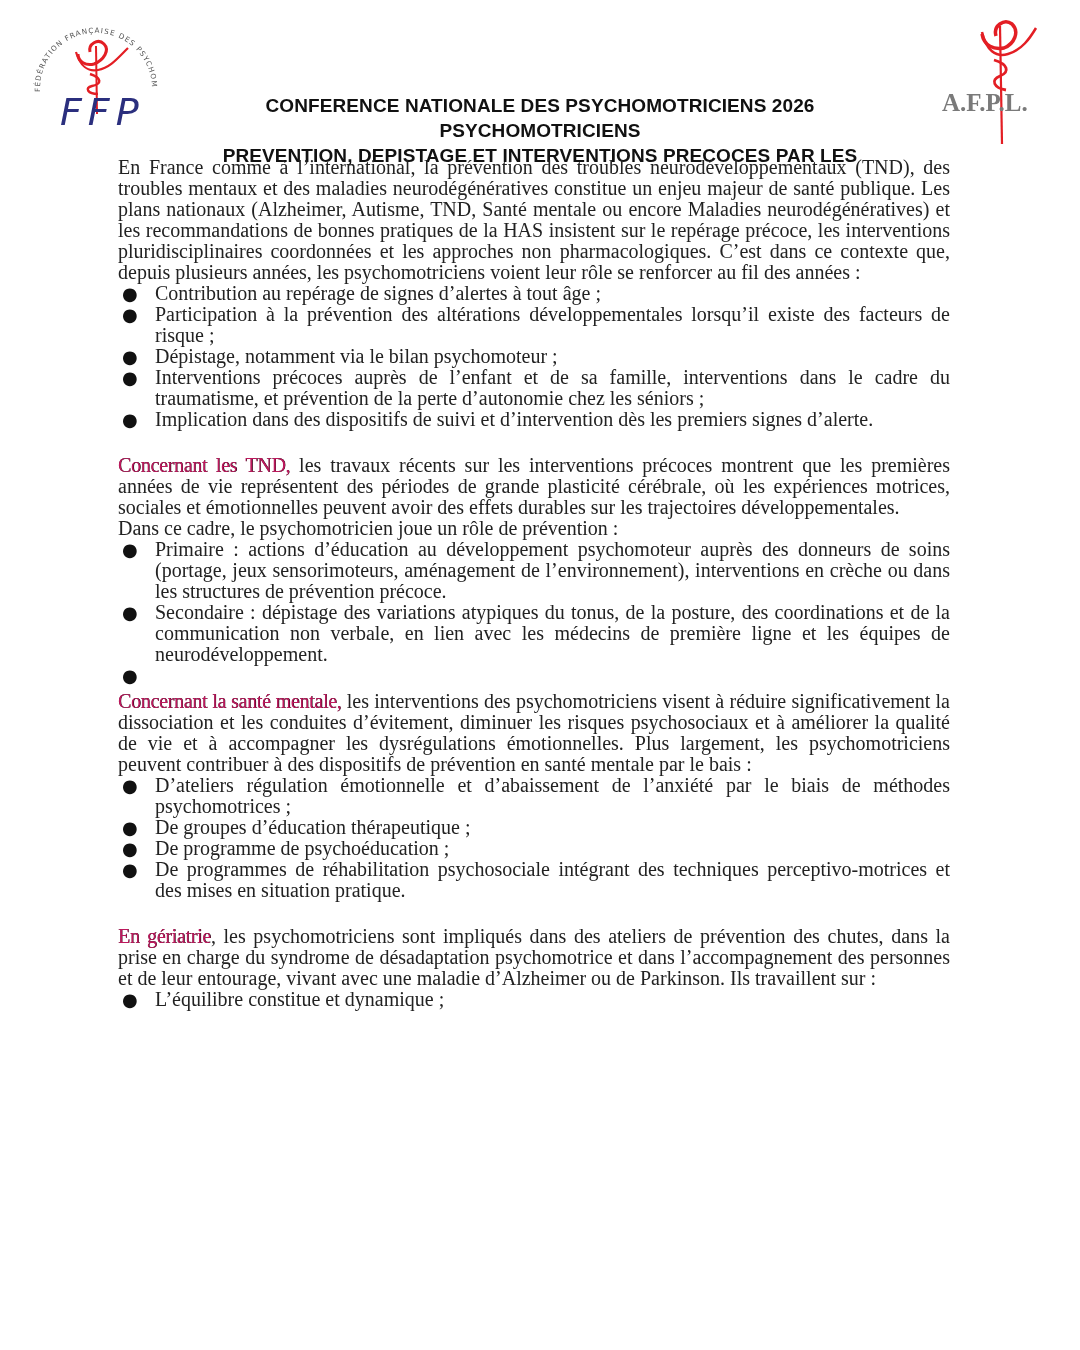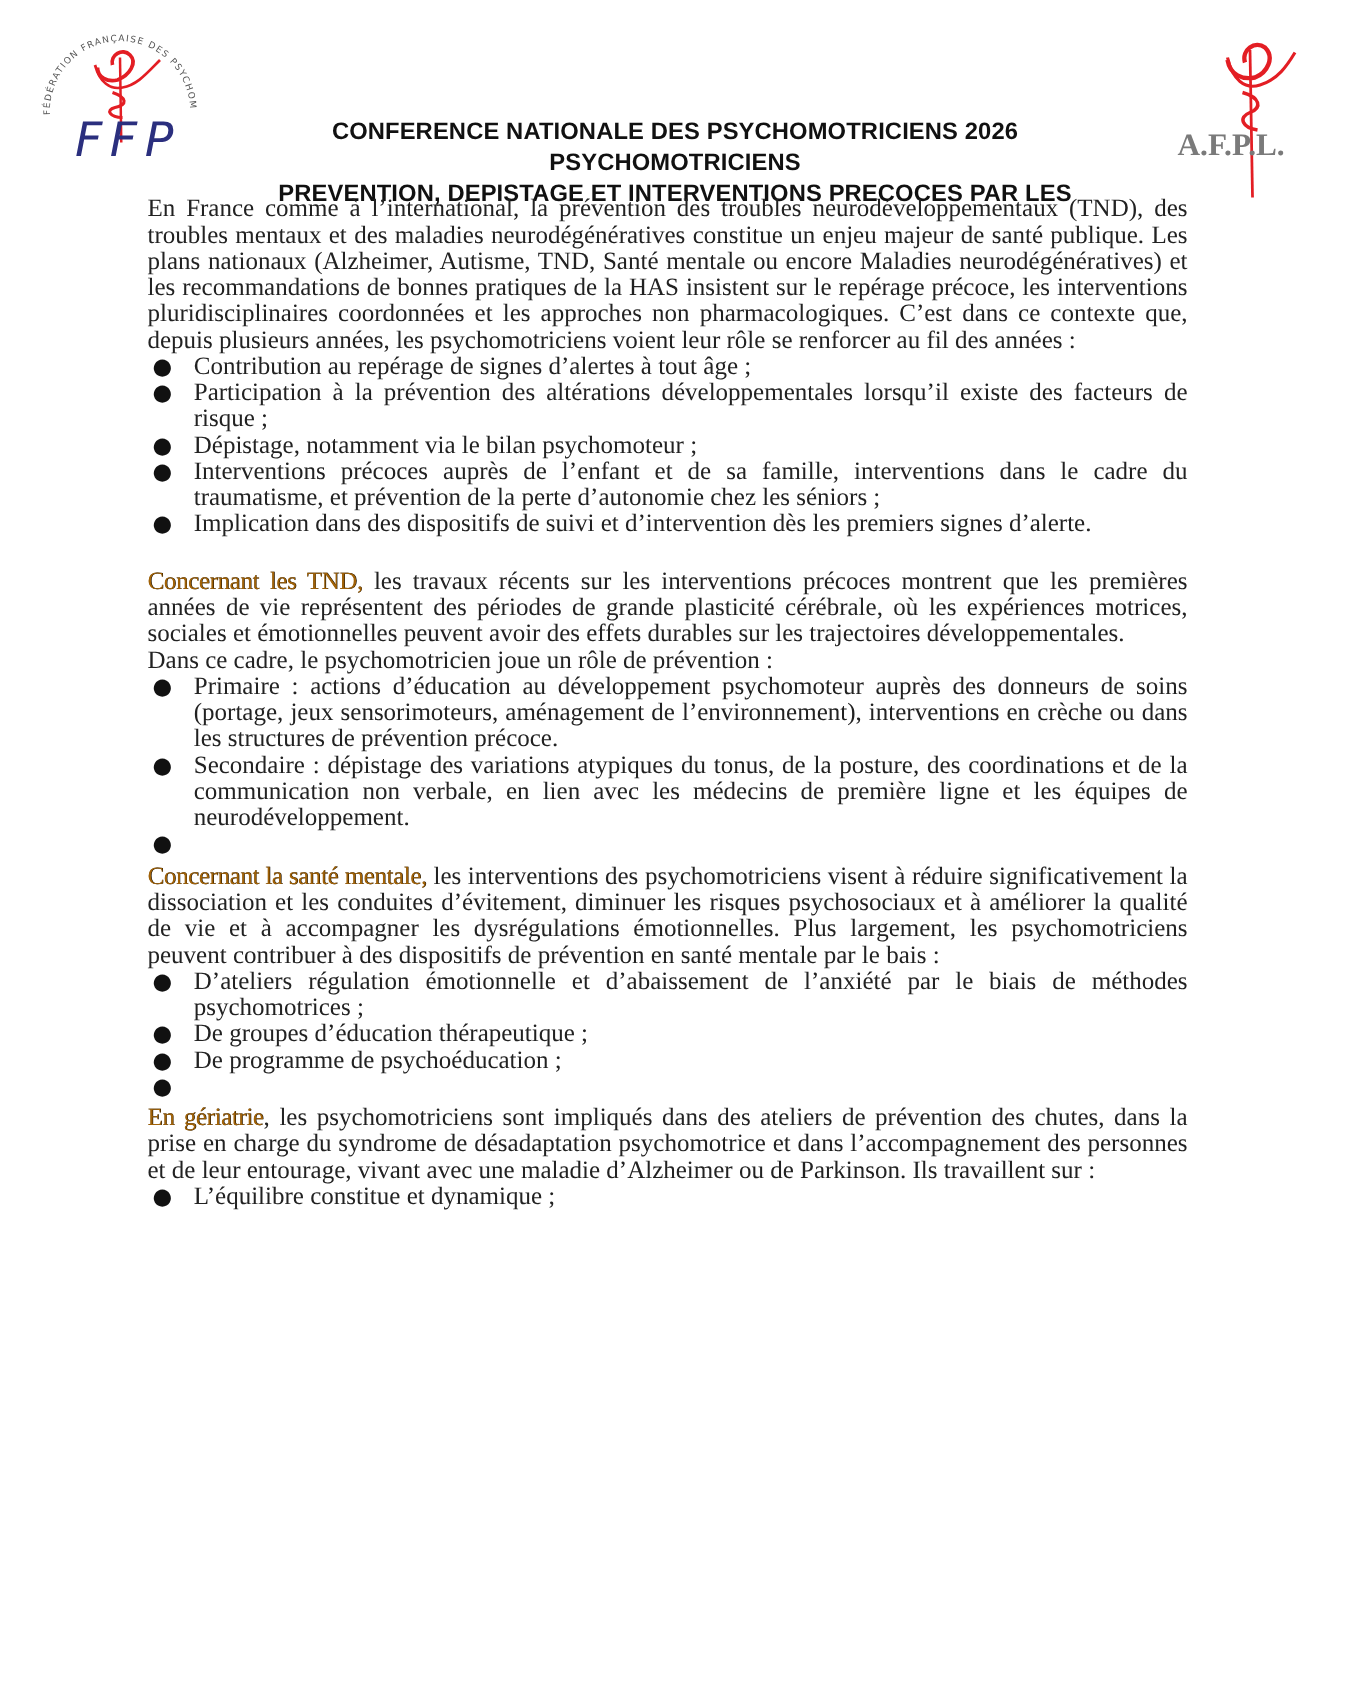--- a/index.html
+++ b/index.html
@@ -1,18 +1,18 @@
 <!DOCTYPE html>
 <html><head>
 <meta charset="utf-8">
 <style>
   html, body { margin: 0; padding: 0; background: #ffffff; }
   body { width: 1080px; height: 1350px; position: relative; overflow: hidden; }
   .logo-left { position: absolute; left: 28px; top: 14px; width: 130px; height: 120px; }
-  .logo-right { position: absolute; left: 938px; top: 20px; width: 120px; height: 140px; }
+  .logo-right { position: absolute; left: 938px; top: 6px; width: 120px; height: 140px; }
   .header-title {
     position: absolute; left: 160px; top: 57px; width: 760px;
     text-align: center; font-family: "Liberation Sans", sans-serif;
     font-weight: bold; font-size: 19px; line-height: 25px; color: #111;
     letter-spacing: 0.1px;
     margin-top: 36px;
   }
   .header-title div { white-space: nowrap; }
   .content {
     position: absolute; left: 118px; top: 157px; width: 832px;
@@ -20,21 +20,21 @@
     color: #222;
   }
   .content p { margin: 0; text-align: justify; text-align-last: left; }
   .content p.gap { margin-top: 25.4px; }
   .content ul { margin: 0; padding: 0; list-style: none; }
   .content li { position: relative; padding-left: 37px; text-align: justify; }
   .content li .bullet {
     position: absolute; left: 4px; top: 0; width: 20px; font-size: 18px;
     font-family: "DejaVu Sans", sans-serif; color: #111;
   }
-  .lead { font-weight: normal; color: #a16207; letter-spacing: -0.3px; text-shadow: 0.35px 0 0 #000; }
+  .lead { font-weight: normal; color: #be185d; letter-spacing: -0.3px; text-shadow: 0.35px 0 0 #000; }
 </style>
 </head>
 <body>
 
 <div class="logo-left">
   <svg width="130" height="120" viewBox="0 0 130 120">
     <defs>
       <path id="arcpath" d="M12,78 A56,56 0 0 1 124,72"></path>
     </defs>
     <text font-family="DejaVu Sans, sans-serif" font-size="7.2" fill="#555" letter-spacing="1.1">
@@ -87,21 +87,21 @@
       <li><span class="bullet">●</span></li>
     </ul>
   </section>
 
   <section>
     <p class="gap"><span class="lead">Concernant la santé mentale,</span><span> les interventions des psychomotriciens visent à réduire significativement la dissociation et les conduites d’évitement, diminuer les risques psychosociaux et à améliorer la qualité de vie et à accompagner les dysrégulations émotionnelles. Plus largement, les psychomotriciens peuvent contribuer à des dispositifs de prévention en santé mentale par le bais :</span></p>
     <ul>
       <li><span class="bullet">●</span><span>D’ateliers régulation émotionnelle et d’abaissement de l’anxiété par le biais de méthodes psychomotrices ;</span></li>
       <li><span class="bullet">●</span><span>De groupes d’éducation thérapeutique ;</span></li>
       <li><span class="bullet">●</span><span>De programme de psychoéducation ;</span></li>
-      <li><span class="bullet">●</span></li>
+      <li><span class="bullet">●</span><span>De programmes de réhabilitation psychosociale intégrant des techniques perceptivo-motrices et des mises en situation pratique.</span></li>
     </ul>
   </section>
 
   <section>
     <p class="gap"><span class="lead">En gériatrie</span><span>, les psychomotriciens sont impliqués dans des ateliers de prévention des chutes, dans la prise en charge du syndrome de désadaptation psychomotrice et dans l’accompagnement des personnes et de leur entourage, vivant avec une maladie d’Alzheimer ou de Parkinson. Ils travaillent sur :</span></p>
     <ul>
       <li><span class="bullet">●</span><span>L’équilibre constitue et dynamique ;</span></li>
     </ul>
   </section>
 </div>

